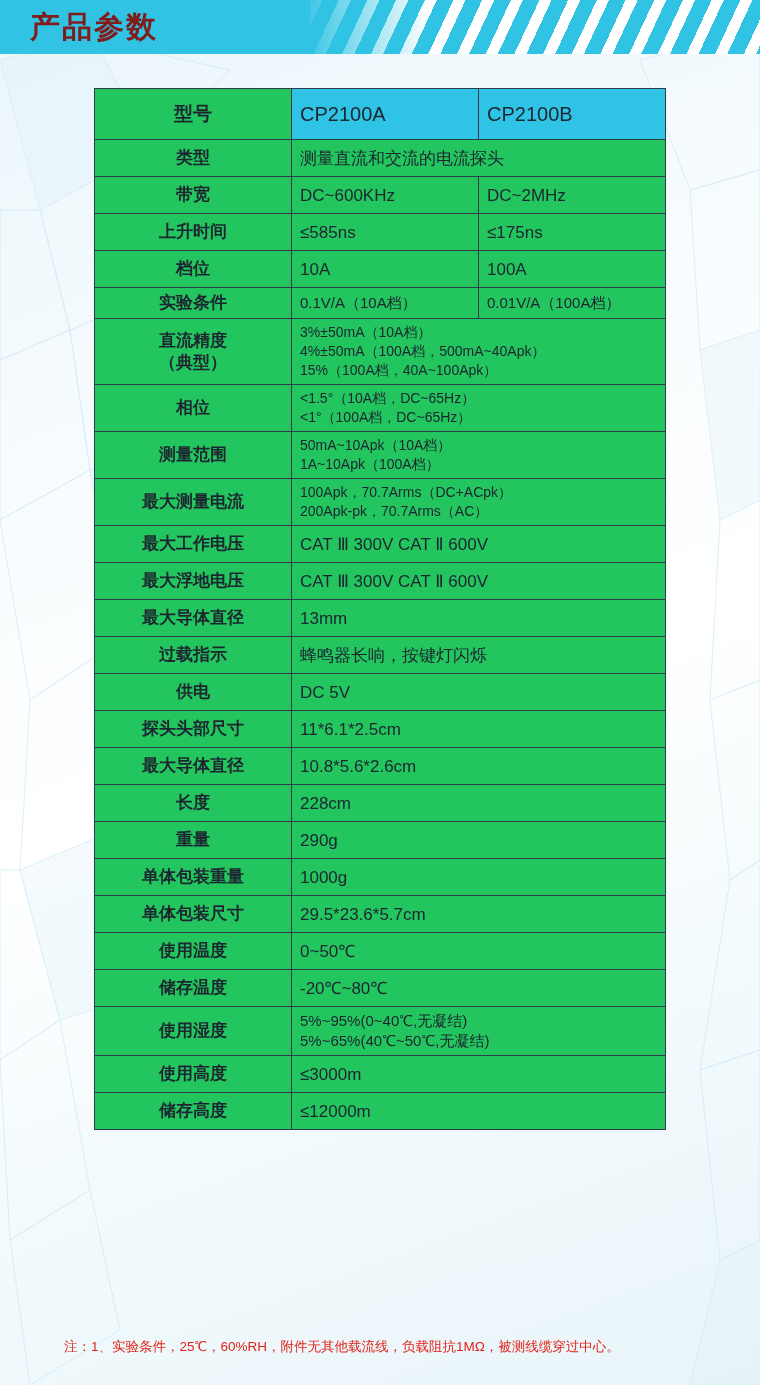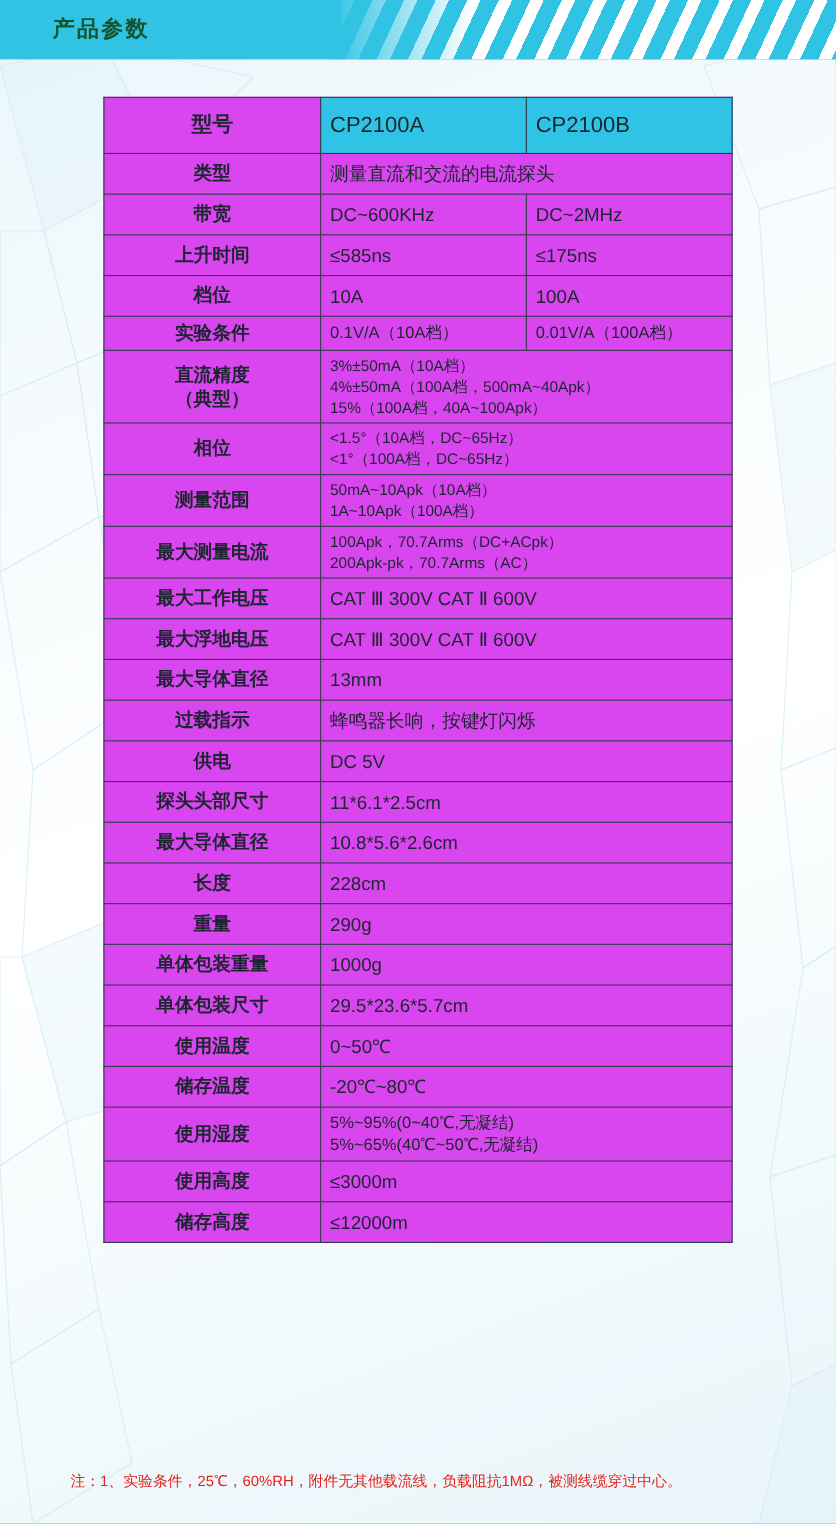--- a/index.html
+++ b/index.html
@@ -32,24 +32,24 @@
   
   .header {
     position: relative;
     z-index: 3;
     height: 54px;
     background: #31c3e4;
     overflow: hidden;
   }
   .header-title {
     position: absolute;
-    left: 48px;
+    left: 30px;
     top: 6px;
-    color: #14532d;
-    font-size: 20px;
+    color: #7f1d1d;
+    font-size: 30px;
     font-weight: bold;
     letter-spacing: 2px;
     line-height: 42px;
   }
   .header-stripes {
     position: absolute;
     right: 0;
     top: 0;
     width: 450px;
     height: 54px;
@@ -71,21 +71,21 @@
   
   .table-wrap {
     position: relative;
     z-index: 2;
     margin: 34px auto 0 auto;
     width: 572px;
   }
   table.spec {
     width: 100%;
     border-collapse: collapse;
-    background: #d946ef;
+    background: #22c55e;
     table-layout: fixed;
   }
   table.spec td {
     border: 1px solid #2e3c4a;
     padding: 4px 8px;
     vertical-align: middle;
     color: #1d2530;
   }
   td.label {
     width: 180px;

